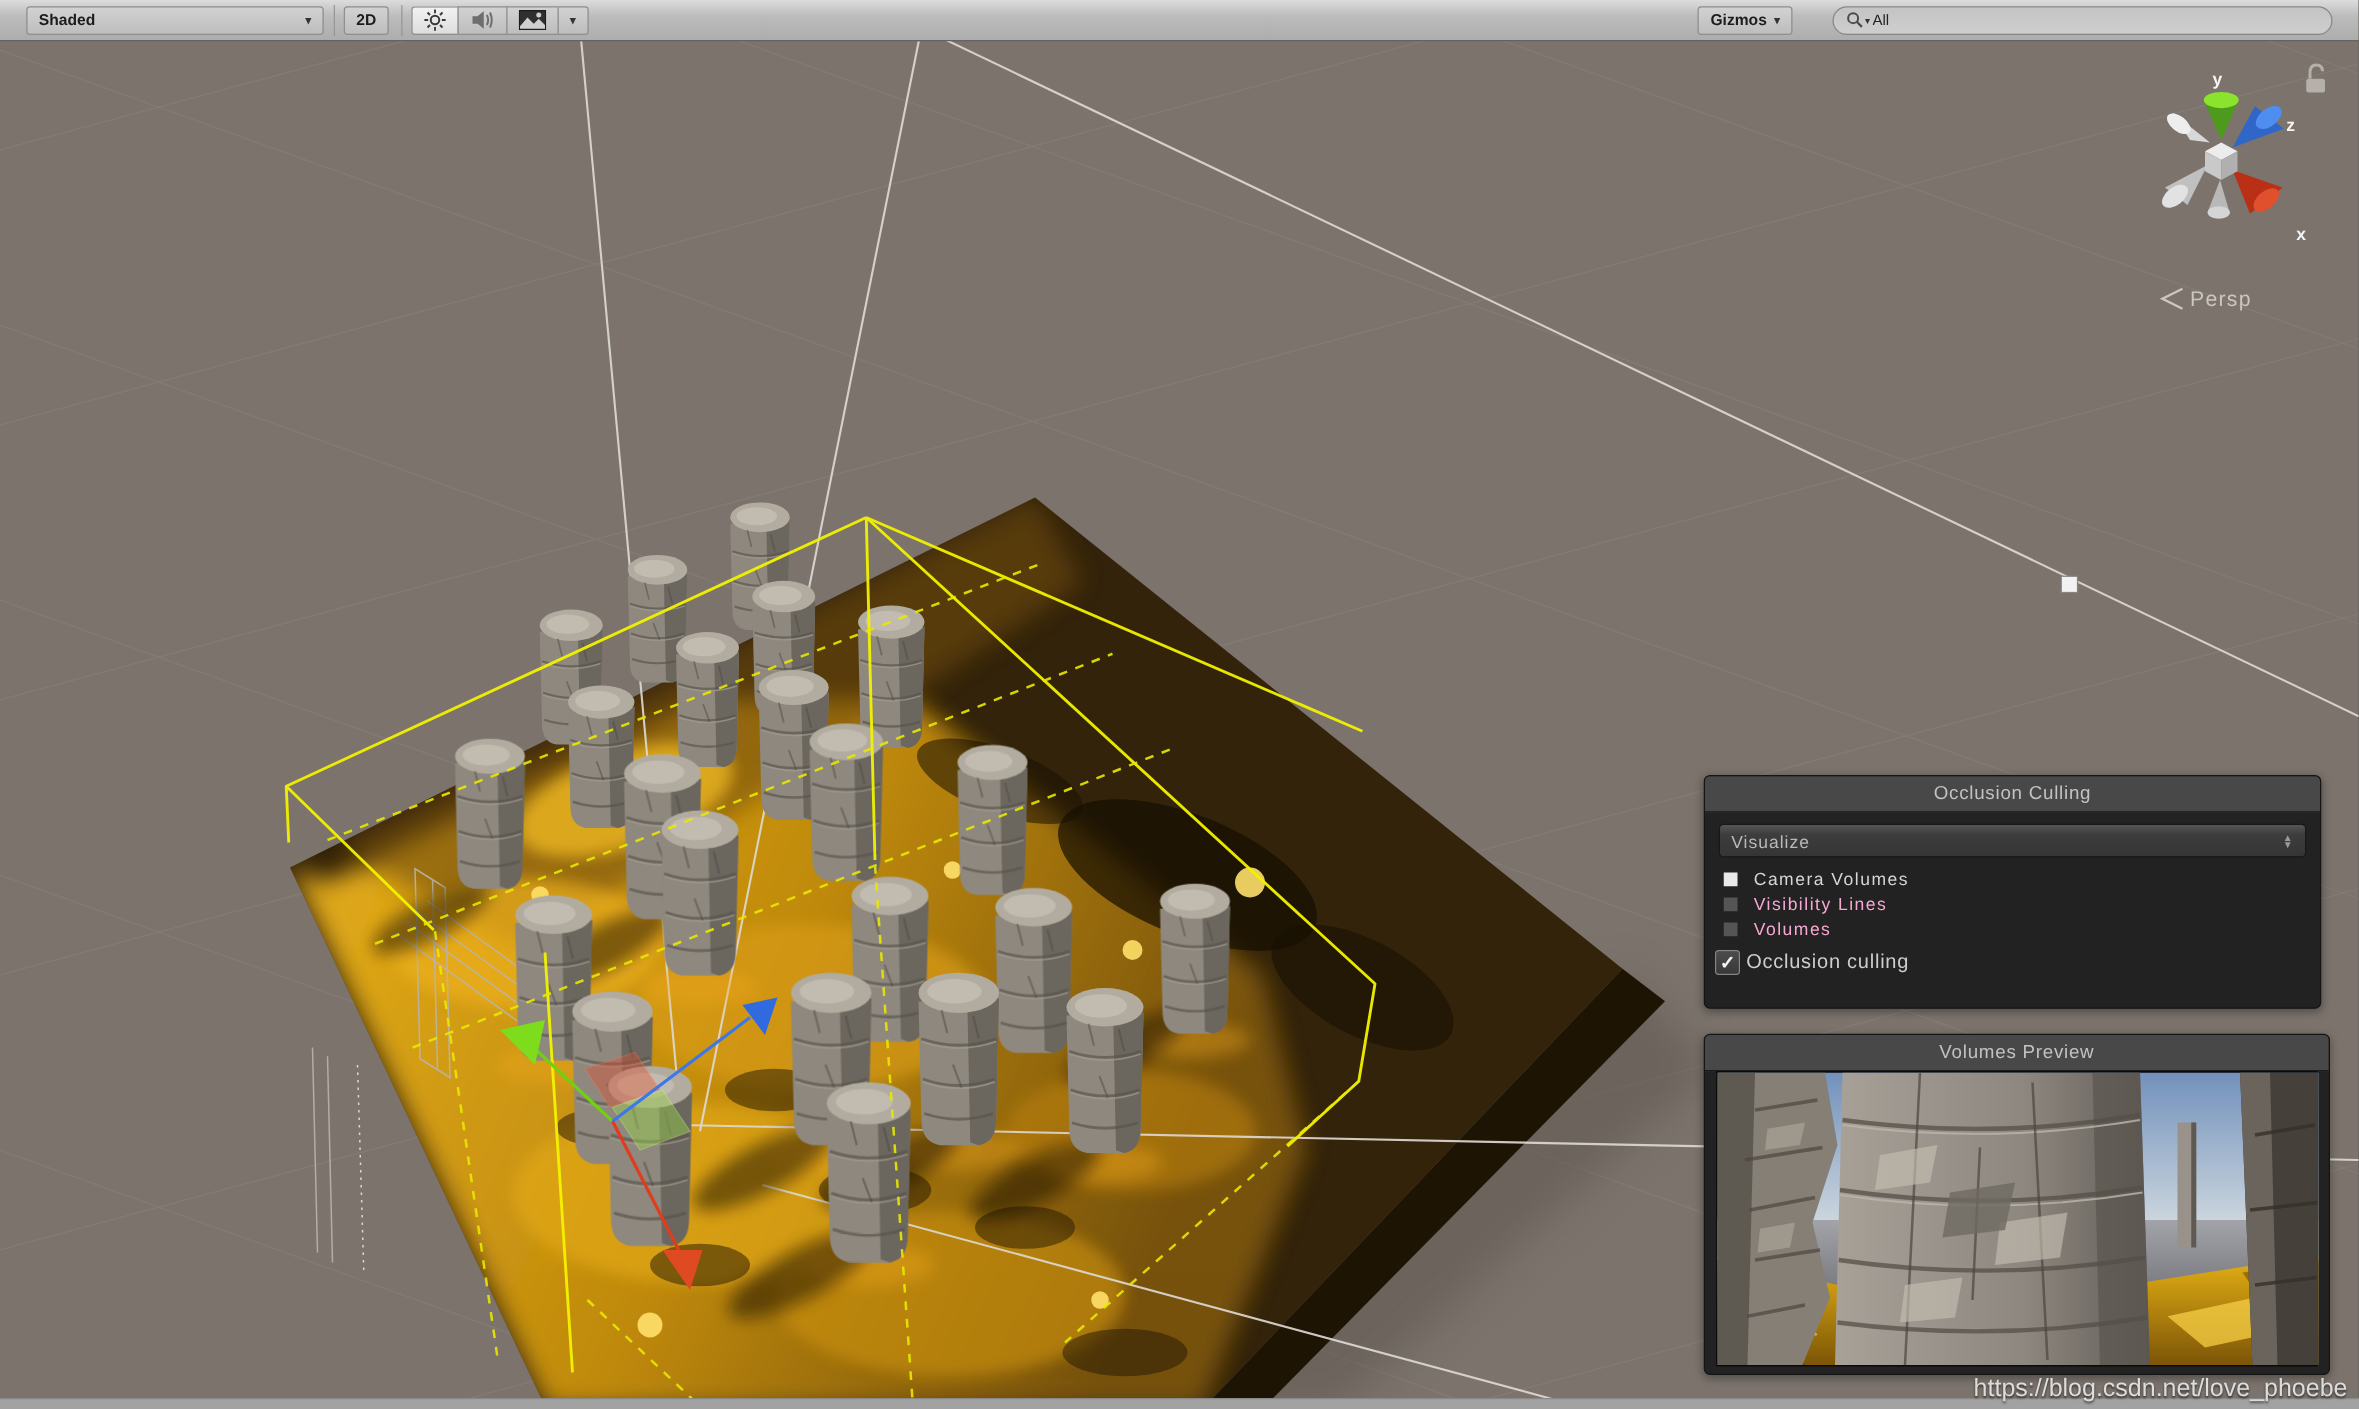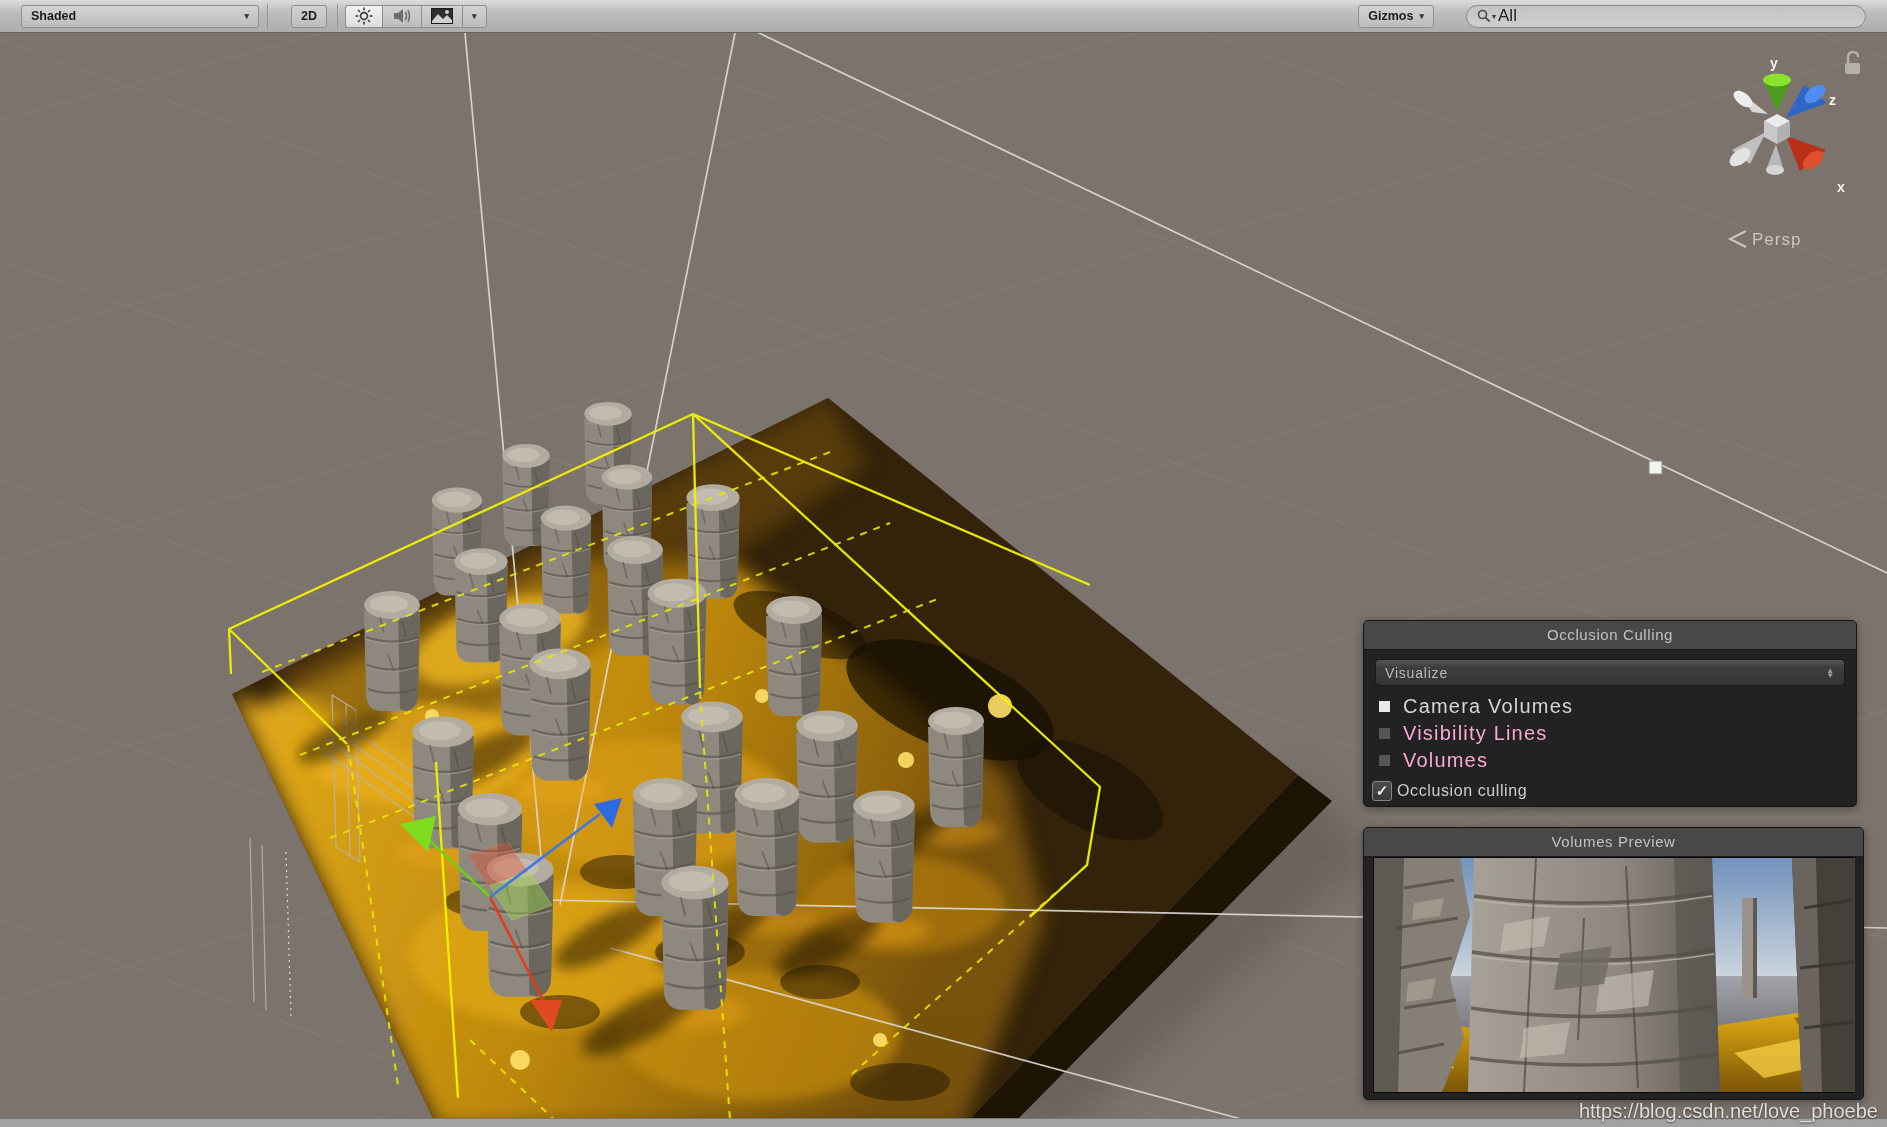--- a/index.html
+++ b/index.html
@@ -21,37 +21,37 @@
   .group .tb-btn{border-right-width:0;}
   .group .tb-btn:first-child{border-radius:3px 0 0 3px;}
   .group .tb-btn:last-child{border-right-width:1px;border-radius:0 3px 3px 0;}
   .tb-sep{width:1px;height:25px;background:#979797;margin:0 7px 0 0;}
   .tb-right{margin-left:auto;display:flex;align-items:center;gap:20px;}
   .gizmos{border-radius:3px;margin-right:12px;}
   .searchbox{width:400px;height:23px;border:1px solid #888;border-radius:12px;
     background:linear-gradient(#c4c4c4,#cecece);display:flex;align-items:center;
     padding:0 10px;box-sizing:border-box;}
   .searchbox input{flex:1;border:none;outline:none;background:transparent;
-    font-family:"Liberation Sans",sans-serif;font-size:17px;color:#222;padding:0;margin-left:2px;}
+    font-family:"Liberation Sans",sans-serif;font-size:12px;color:#222;padding:0;margin-left:2px;}
   .icon-svg{display:block;}
   
   .scene-svg{position:absolute;left:0;top:0;z-index:1;}
   
   .panel{position:absolute;z-index:20;background:#222222;border:1px solid #151515;
     border-radius:5px;color:#b4b4b4;box-shadow:0 2px 8px rgba(0,0,0,.35);overflow:hidden;}
   .panel-title{height:28px;line-height:28px;text-align:center;font-size:15px;
     letter-spacing:.6px;color:#c2c2c2;background:#484848;
     border-bottom:1px solid #1a1a1a;}
   .occlusion{left:1363px;top:620px;width:492px;height:185px;}
   .oc-dropdown{margin:9px 11px 7px 11px;height:25px;border-radius:4px;
     border:1px solid #181818;background:linear-gradient(#565656,#3d3d3d 30%,#353535);
     display:flex;align-items:center;justify-content:space-between;padding:0 9px;
     font-size:14px;color:#b9b9b9;letter-spacing:.8px;}
   .updown{display:flex;flex-direction:column;line-height:5px;font-size:8px;color:#9a9a9a;}
-  .oc-row{display:flex;align-items:center;padding:2px 0 2px 15px;font-size:20px;
+  .oc-row{display:flex;align-items:center;padding:2px 0 2px 15px;font-size:14px;
     letter-spacing:1.2px;}
   .oc-square{width:11px;height:11px;margin-right:13px;}
   .oc-row.on{color:#d6d6d6;}  .oc-row.on .oc-square{background:#e9e9e9;}
   .oc-row.off{color:#f9a8d4;} .oc-row.off .oc-square{background:#555555;}
   .oc-check-row{display:flex;align-items:center;margin:7px 0 0 8px;}
   .oc-checkbox{width:18px;height:18px;border:1px solid #868686;border-radius:3px;
     background:linear-gradient(#4c4c4c,#383838);color:#f2f2f2;font-size:15px;
     font-weight:bold;display:flex;align-items:center;justify-content:center;}
   .oc-check-label{font-size:16px;color:#cecece;margin-left:5px;letter-spacing:.6px;}
   .campreview{left:1363px;top:827px;width:499px;height:271px;}
@@ -265,21 +265,21 @@
       </g>
     </g>
   </svg>
 
   <div class="toolbar">
     <div class="tb-btn shaded">
       <span>Shaded</span>
       <span class="arrow-dn">▾</span>
     </div>
     <div class="tb-sep"></div>
-    <div class="tb-btn rounded" style="margin-right:10px;margin-left:16px;">2D</div>
+    <div class="tb-btn rounded" style="margin-right:10px;">2D</div>
     <div class="tb-sep"></div>
     <div class="group">
       <div class="tb-btn active">
         <svg class="icon-svg" width="18" height="18" viewBox="0 0 18 18">
           <circle cx="9" cy="9" r="3.4" fill="none" stroke="#3a3a3a" stroke-width="1.6"></circle>
           <g stroke="#3a3a3a" stroke-width="1.5">
             <line x1="9" y1="0.5" x2="9" y2="3.5"></line>
               <line x1="9" y1="14.5" x2="9" y2="17.5"></line>
             <line x1="0.5" y1="9" x2="3.5" y2="9"></line>
               <line x1="14.5" y1="9" x2="17.5" y2="9"></line>

